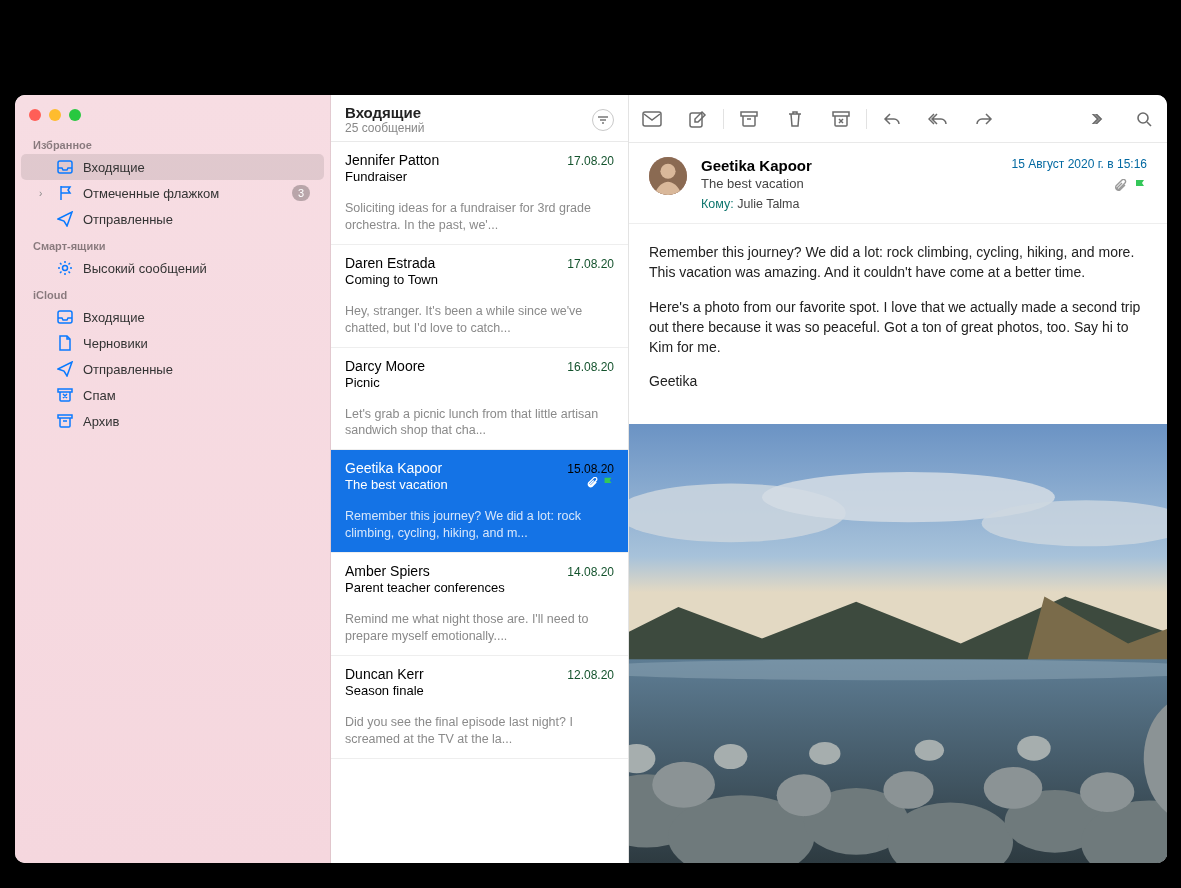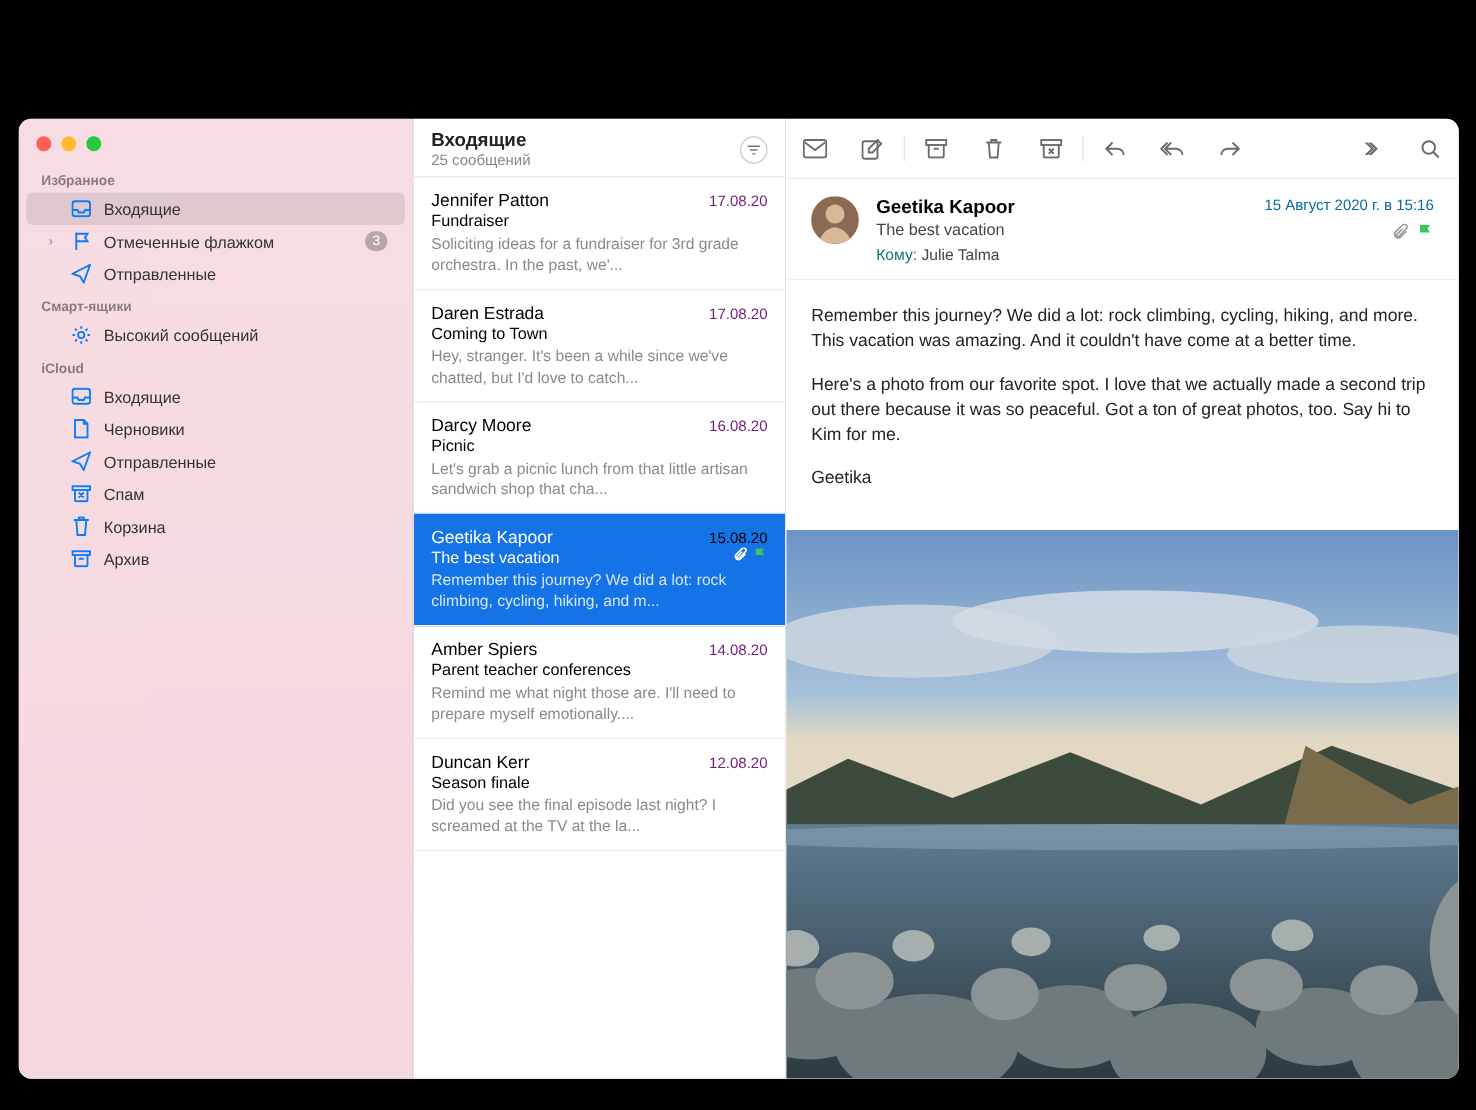--- a/index.html
+++ b/index.html
@@ -71,26 +71,26 @@
   display:flex;align-items:center;justify-content:center;color:#777;background:#fff;
 }
 .messages { overflow-y:auto; flex:1; }
 .msg {
   padding:10px 14px 10px 14px;
   border-bottom:1px solid #eee;
 }
 .msg.selected { background:#1473e6; color:#fff; }
 .msg .row1 { display:flex; align-items:baseline; }
 .msg .sender { font-weight:400; font-size:14px; flex:1;}
-.msg .date { font-size:12px; color:#701a75; }
+.msg .date { font-size:12px; color:#14532d; }
 .msg.selected .date { color:#000000;}
 .msg .subject { font-size:13px; display:flex; align-items:center; gap:4px; margin-top:1px;}
 .msg .subject .txt { flex:1; overflow:hidden; text-overflow:ellipsis; white-space:nowrap;}
 .msg .preview {
-  font-size:12.5px; color:#8a8a8a; margin-top:3px; line-height:1.35;
+  font-size:12.5px; color:#8a8a8a; margin-top:16px; line-height:1.35;
   display:-webkit-box;-webkit-line-clamp:2;-webkit-box-orient:vertical;overflow:hidden;
 }
 .msg.selected .preview { color:#d6e6fb;}
 .msg .subflag { color:#ff3b30; font-size:13px;}
 .msg.selected .attach-ico { color:#fff;} 
 .msg.selected .flag-ico { color:#34c759;}
 
 .viewer { flex:1; display:flex; flex-direction:column; background:#fff;}
 .toolbar {
   display:flex; align-items:center; padding:8px 12px;
@@ -208,29 +208,20 @@
           </li>
           <li class="sb-item">
             <span class="chev"></span>
             <span class="ico">
               <svg width="16" height="14" viewBox="0 0 16 14" fill="none" stroke="currentColor" stroke-width="1.5">
                 <rect x="1" y="1" width="14" height="3"></rect>
                 <path d="M3 4v8a1 1 0 001 1h8a1 1 0 001-1V4M6 6l4 4M10 6l-4 4"></path>
               </svg>
             </span>
             <span class="label">Спам</span>
-          </li>
-          <li class="sb-item">
-            <span class="chev"></span>
-            <span class="ico">
-              <svg width="14" height="16" viewBox="0 0 14 16" fill="none" stroke="currentColor" stroke-width="1.5">
-                <path d="M1 3h12M5 3V1h4v2M3 3l1 12h6l1-12"></path>
-              </svg>
-            </span>
-            <span class="label">Корзина</span>
           </li>
           <li class="sb-item">
             <span class="chev"></span>
             <span class="ico">
               <svg width="16" height="14" viewBox="0 0 16 14" fill="none" stroke="currentColor" stroke-width="1.5">
                 <rect x="1" y="1" width="14" height="3"></rect>
                 <path d="M3 4v8a1 1 0 001 1h8a1 1 0 001-1V4"></path>
                 <line x1="6" y1="7" x2="10" y2="7"></line>
               </svg>
             </span>

